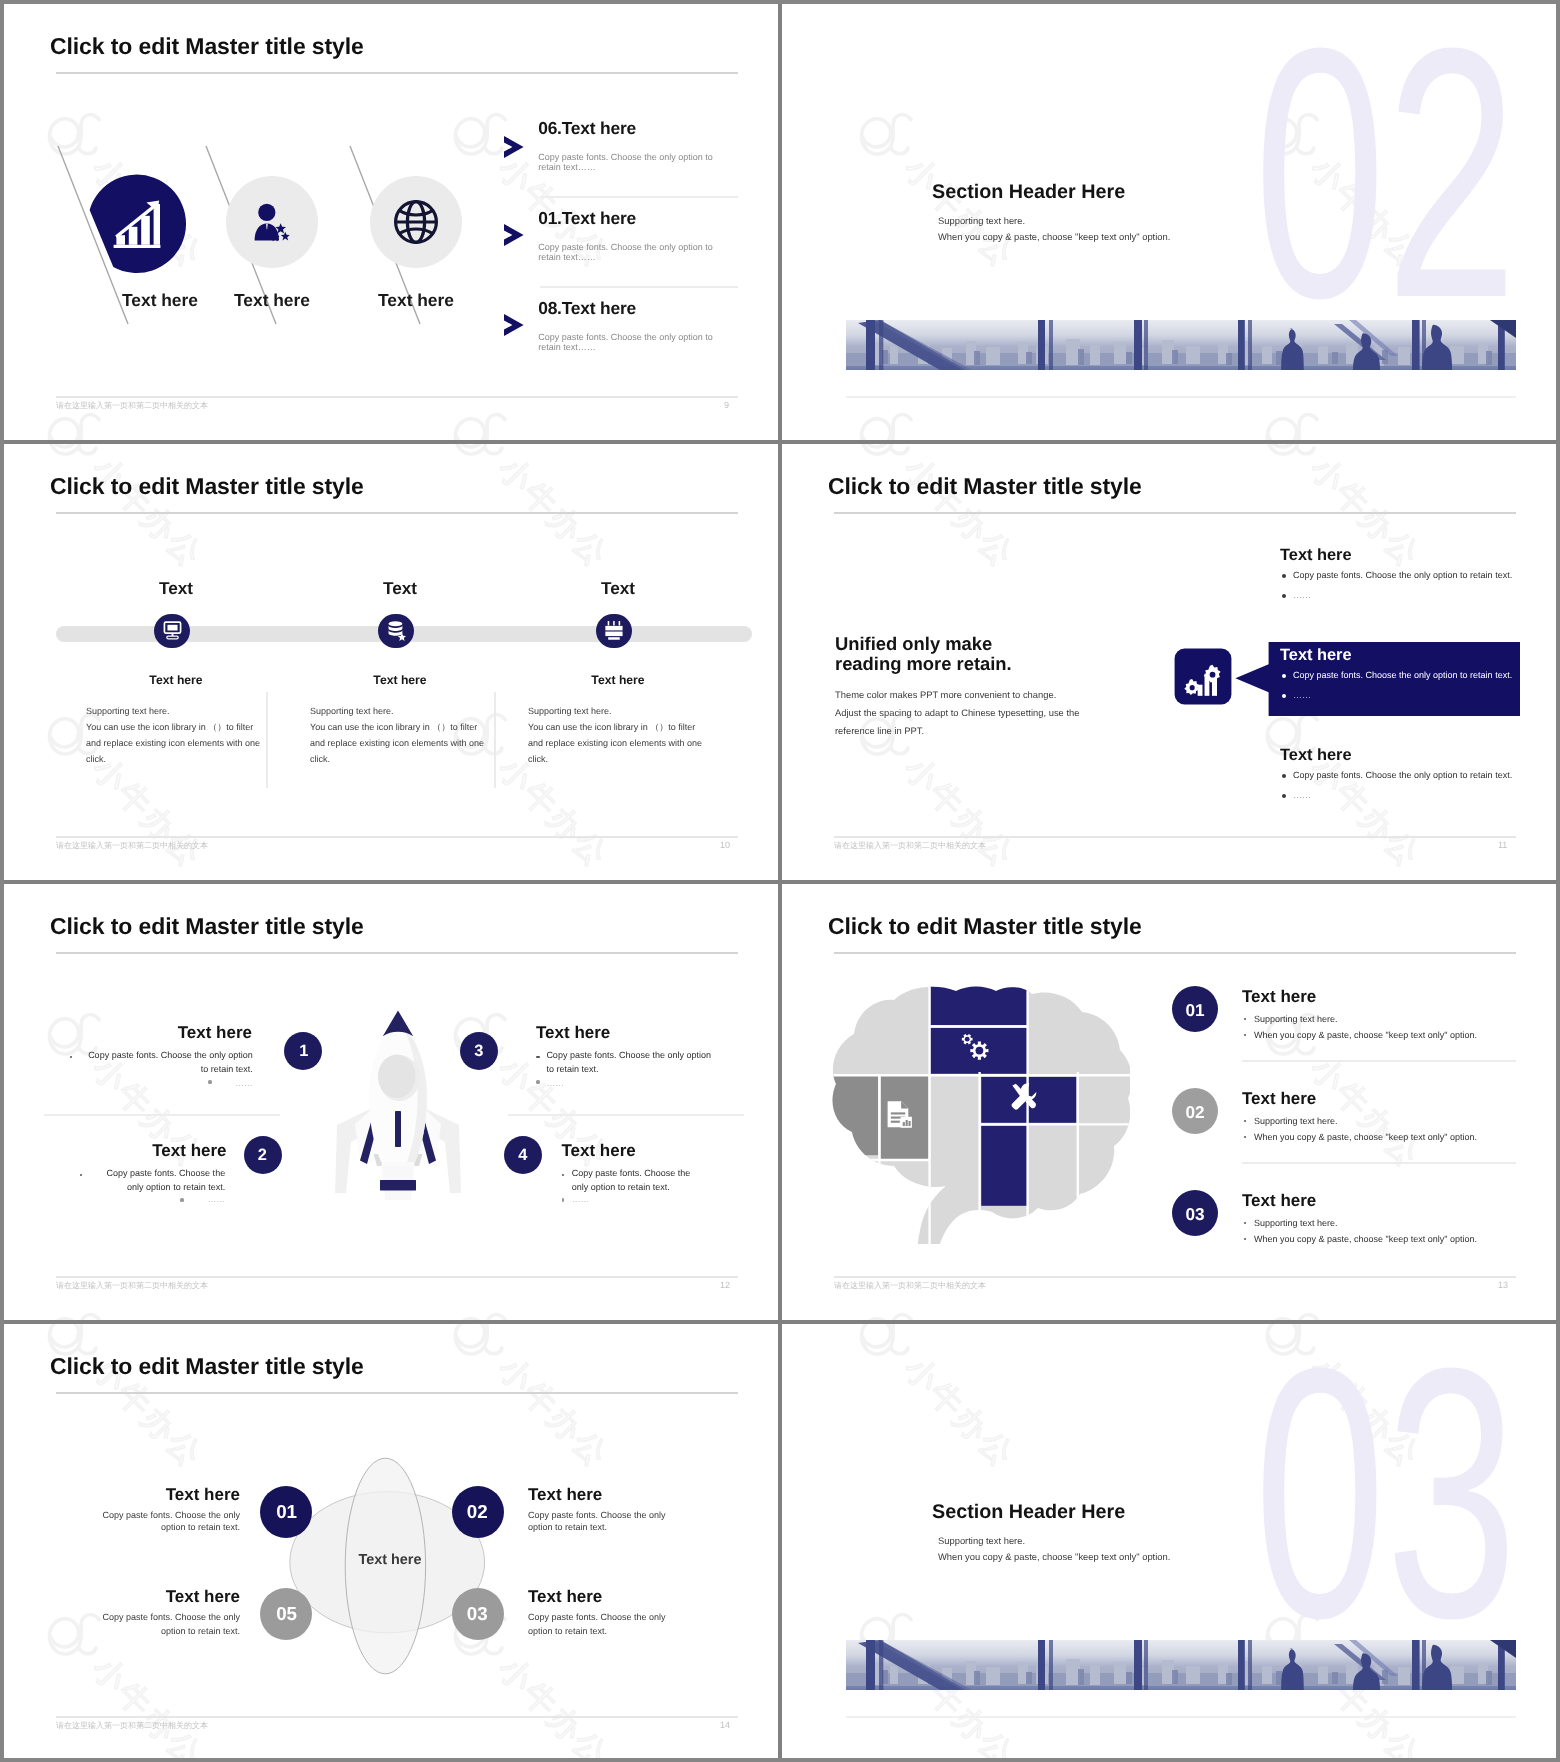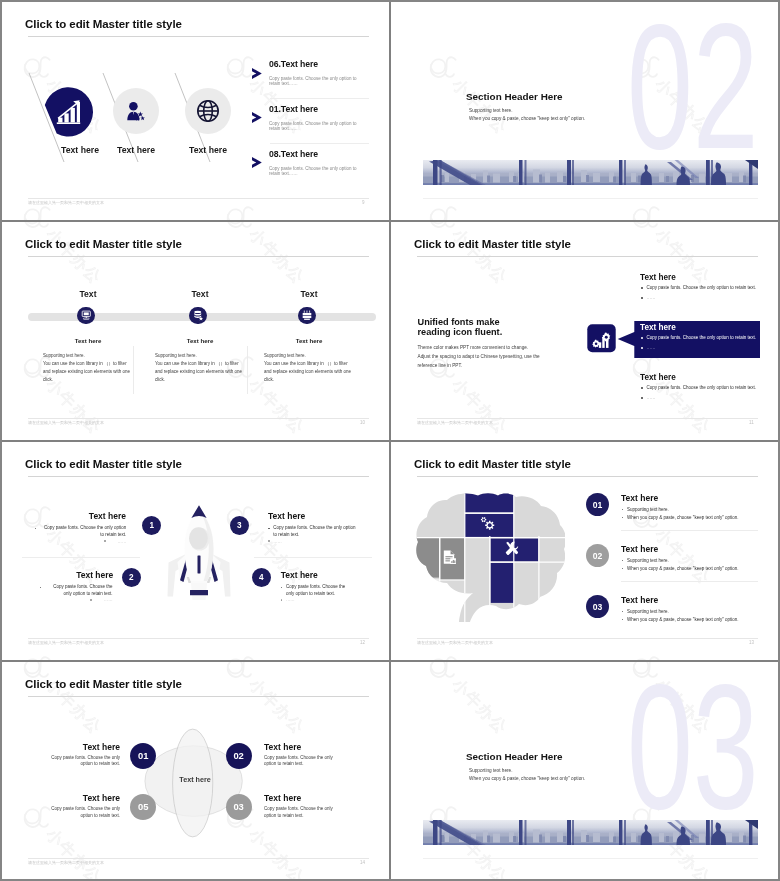--- a/index.html
+++ b/index.html
@@ -262,22 +262,22 @@
 
       <div class="foot-rule" style="left:26px;top:195.5px;width:341px"></div>
       <div class="foot-txt" style="left:26px;top:198px;font-size:4px">请在这里输入第一页和第二页中相关的文本</div>
       <div class="foot-num" style="left:358px;top:198px;font-size:4.5px">10</div>
     </div>
 
     <div class="slide" style="left:389px;top:220px">
       <div class="s-title" style="left:23px;top:15.5px;font-size:11.5px;letter-spacing:-0.05px">Click to edit Master title style</div>
       <div class="s-rule" style="left:26px;top:34px;width:341px"></div>
 
-      <div style="position:absolute;left:26.5px;top:95px;font-size:9.2px;font-weight:bold;color:#141414;line-height:10px;white-space:nowrap">Unified fonts make</div>
-      <div style="position:absolute;left:26.5px;top:105px;font-size:9.2px;font-weight:bold;color:#141414;line-height:10px;white-space:nowrap">reading icon fluent.</div>
+      <div style="position:absolute;left:26.5px;top:95px;font-size:9.2px;font-weight:bold;color:#141414;line-height:10px;white-space:nowrap">Unified only make</div>
+      <div style="position:absolute;left:26.5px;top:105px;font-size:9.2px;font-weight:bold;color:#141414;line-height:10px;white-space:nowrap">reading more retain.</div>
       <div style="position:absolute;left:26.5px;top:121px;font-size:4.7px;color:#3c3c3c;line-height:9px;white-space:nowrap">Theme color makes PPT more convenient to change.</div>
       <div style="position:absolute;left:26.5px;top:130px;font-size:4.7px;color:#3c3c3c;line-height:9px;white-space:nowrap">Adjust the spacing to adapt to Chinese typesetting, use the</div>
       <div style="position:absolute;left:26.5px;top:139px;font-size:4.7px;color:#3c3c3c;line-height:9px;white-space:nowrap">reference line in PPT.</div>
 
       <div style="position:absolute;left:249px;top:50.5px;font-size:8.2px;font-weight:bold;color:#141414">Text here</div>
       <div style="position:absolute;left:249.5px;top:64.5px;width:2px;height:2px;border-radius:50%;background:#3a3a3a"></div>
       <div style="position:absolute;left:255.5px;top:62.5px;font-size:4.5px;color:#2e2e2e;white-space:nowrap">Copy paste fonts. Choose the only option to retain text.</div>
       <div style="position:absolute;left:249.5px;top:74.5px;width:2px;height:2px;border-radius:50%;background:#3a3a3a"></div>
       <div style="position:absolute;left:255.5px;top:72.5px;font-size:4.5px;color:#9e9e9e;white-space:nowrap">……</div>
 

